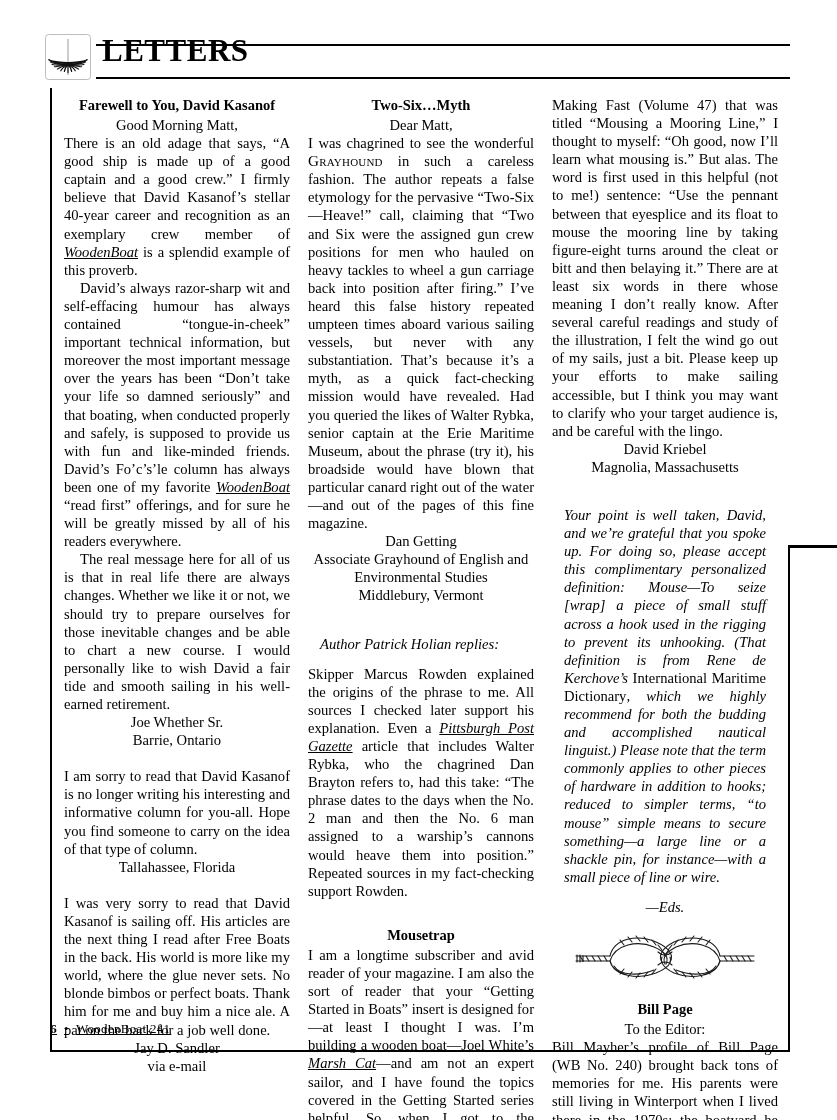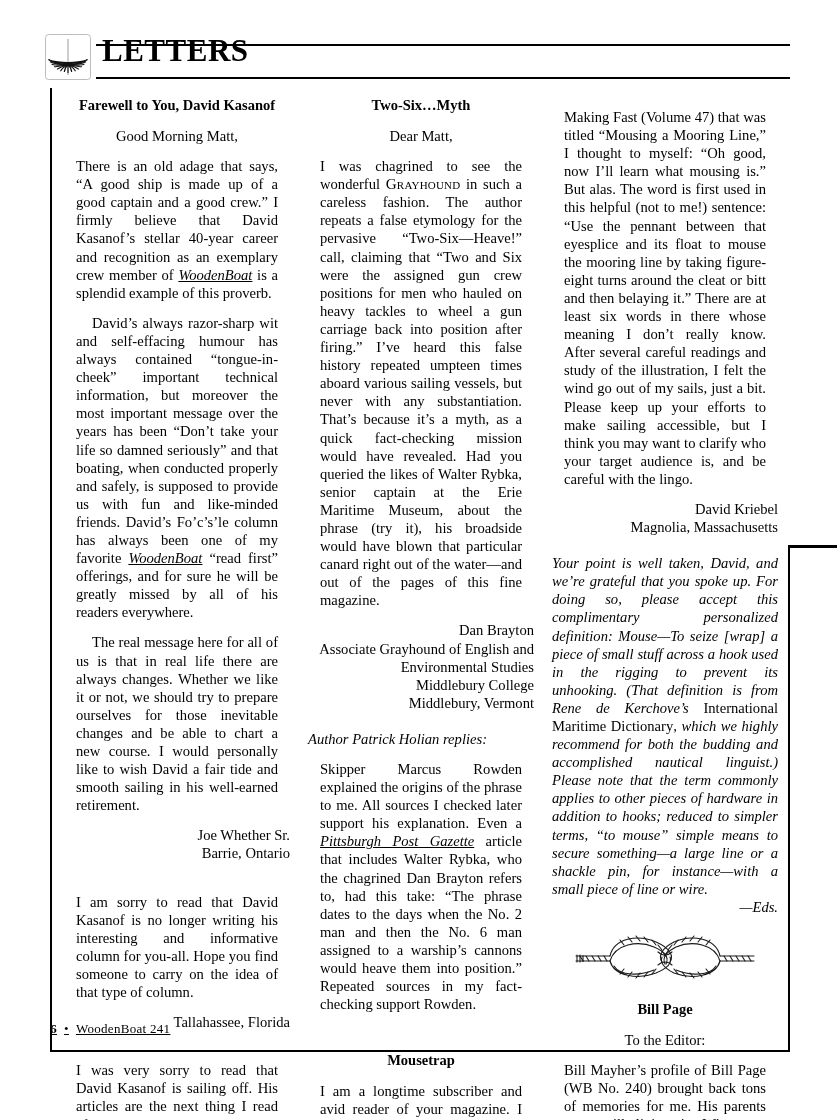--- a/index.html
+++ b/index.html
@@ -115,39 +115,39 @@
     font-size: 14.5px;
     font-weight: bold;
     text-align: center;
     line-height: 19px;
     margin: 0 0 1px 0;
   }
 
   p.body {
     font-size: 14.6px;
     line-height: 18.1px;
-    margin: 12px;
+    margin: 0;
     text-align: justify;
     text-justify: inter-word;
     hyphens: manual;
   }
   p.body.noindent { text-indent: 0; }
   p.body.indent { text-indent: 16px; }
   p.body.flush { text-align: center; }
 
   p.sig {
     font-size: 14.6px;
     line-height: 18.1px;
     margin: 0;
-    text-align: right;
+    text-align: center;
   }
   p.italic-note {
     font-size: 14.6px;
     line-height: 18.1px;
-    margin: 0;
+    margin: 12px;
     font-style: italic;
     text-align: justify;
   }
   .gap { height: 18px; }
   .gap-lg { height: 26px; }
 
   .sc {
     font-variant: small-caps;
     font-size: 15.2px;
     letter-spacing: 0.2px;
@@ -248,24 +248,23 @@
     </div>
 
   </div>
 
   <div class="col">
 
     <div>
       <div class="art-title">Two-Six…Myth</div>
       <p class="body noindent flush">Dear Matt,</p>
       <p class="body noindent">I was chagrined to see the wonderful <span class="sc">Grayhound</span> in such a careless fashion. The author repeats a false etymology for the pervasive “Two-Six—Heave!” call, claiming that “Two and Six were the assigned gun crew positions for men who hauled on heavy tackles to wheel a gun carriage back into position after firing.” I’ve heard this false history repeated umpteen times aboard various sailing vessels, but never with any substantiation. That’s because it’s a myth, as a quick fact-checking mission would have revealed. Had you queried the likes of Walter Rybka, senior captain at the Erie Maritime Museum, about the phrase (try it), his broadside would have blown that particular canard right out of the water—and out of the pages of this fine magazine.</p>
-      <p class="sig">Dan Brayton</p>
+      <p class="sig">Dan Getting</p>
       <p class="sig">Associate Grayhound of English and</p>
       <p class="sig">Environmental Studies</p>
-      <p class="sig">Middlebury College</p>
       <p class="sig">Middlebury, Vermont</p>
     </div>
 
     <div class="gap"></div>
 
     <div>
       <p class="italic-note flush">Author Patrick Holian replies:</p>
       <p class="body noindent">Skipper Marcus Rowden explained the origins of the phrase to me. All sources I checked later support his explanation. Even a <i class="wb">Pittsburgh Post Gazette</i> article that includes Walter Rybka, who the chagrined Dan Brayton refers to, had this take: “The phrase dates to the days when the No. 2 man and then the No. 6 man assigned to a warship’s cannons would heave them into position.” Repeated sources in my fact-checking support Rowden.</p>
     </div>
 

